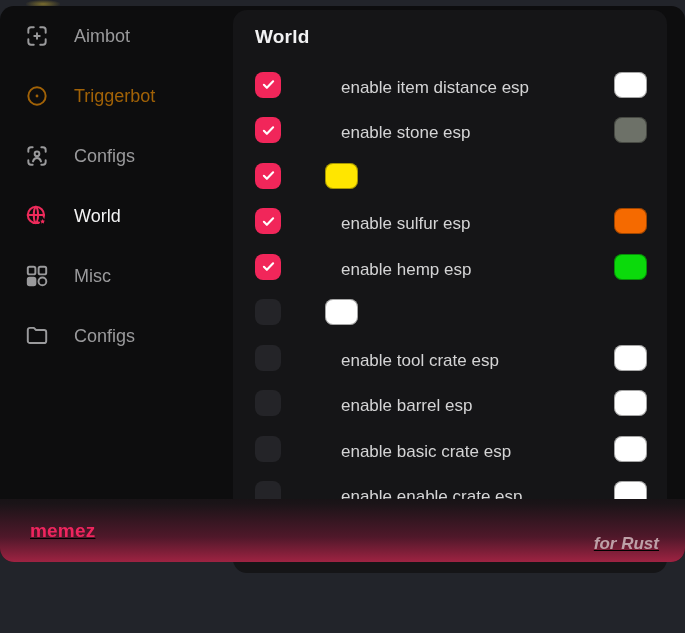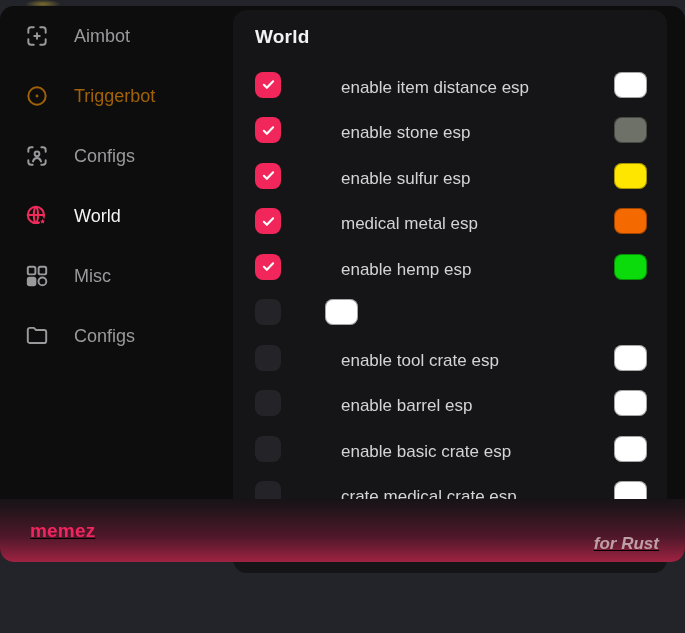--- a/index.html
+++ b/index.html
@@ -158,30 +158,29 @@
           </span>
           <span class="row-label">enable stone esp</span>
           <span class="swatch" style="background: rgb(109, 113, 104);"></span>
         </div>
         <div class="row">
           <span class="checkbox checked">
             <svg viewBox="0 0 24 24">
               <path d="M5.5 12.5l4.2 4.2 8.8-9.2" fill="none" stroke="#ffffff" stroke-width="3" stroke-linecap="round" stroke-linejoin="round"></path>
             </svg>
           </span>
+          <span class="swatch" style="background: rgb(255, 230, 0);"></span>
+        </div>
+        <div class="row">
+          <span class="checkbox checked">
+            <svg viewBox="0 0 24 24">
+              <path d="M5.5 12.5l4.2 4.2 8.8-9.2" fill="none" stroke="#ffffff" stroke-width="3" stroke-linecap="round" stroke-linejoin="round"></path>
+            </svg>
+          </span>
           <span class="row-label">enable sulfur esp</span>
-          <span class="swatch" style="background: rgb(255, 230, 0);"></span>
-        </div>
-        <div class="row">
-          <span class="checkbox checked">
-            <svg viewBox="0 0 24 24">
-              <path d="M5.5 12.5l4.2 4.2 8.8-9.2" fill="none" stroke="#ffffff" stroke-width="3" stroke-linecap="round" stroke-linejoin="round"></path>
-            </svg>
-          </span>
-          <span class="row-label">medical metal esp</span>
           <span class="swatch" style="background: rgb(245, 106, 0);"></span>
         </div>
         <div class="row">
           <span class="checkbox checked">
             <svg viewBox="0 0 24 24">
               <path d="M5.5 12.5l4.2 4.2 8.8-9.2" fill="none" stroke="#ffffff" stroke-width="3" stroke-linecap="round" stroke-linejoin="round"></path>
             </svg>
           </span>
           <span class="row-label">enable hemp esp</span>
           <span class="swatch" style="background: rgb(11, 218, 11);"></span>
@@ -200,21 +199,21 @@
           <span class="row-label">enable barrel esp</span>
           <span class="swatch" style="background: rgb(255, 255, 255);"></span>
         </div>
         <div class="row">
           <span class="checkbox"></span>
           <span class="row-label">enable basic crate esp</span>
           <span class="swatch" style="background: rgb(255, 255, 255);"></span>
         </div>
         <div class="row">
           <span class="checkbox"></span>
-          <span class="row-label">crate medical crate esp</span>
+          <span class="row-label">enable enable crate esp</span>
           <span class="swatch" style="background: rgb(255, 255, 255);"></span>
         </div>
         <div class="row">
           <span class="checkbox"></span>
           <span class="row-label"></span>
           <span class="swatch" style="background: rgb(255, 255, 255);"></span>
         </div>
       </div>
   </main>
 

